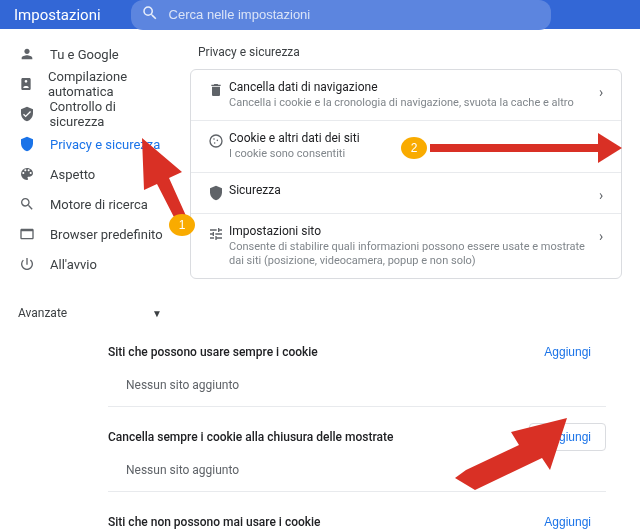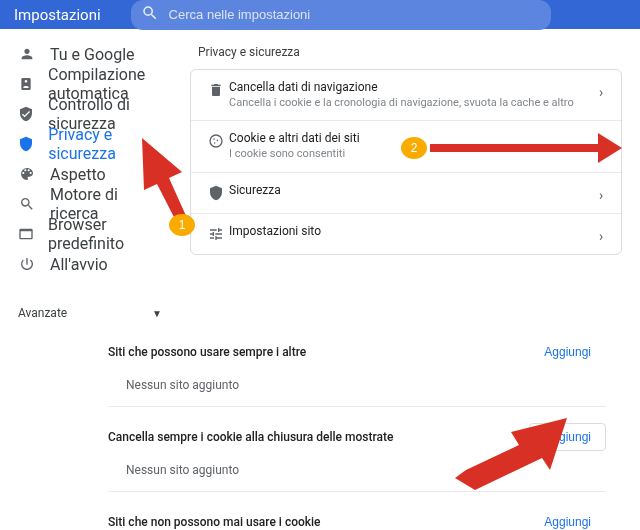--- a/index.html
+++ b/index.html
@@ -13,21 +13,21 @@
   .search-input::placeholder { color: #dbe4f7; }
   
   .body-wrap { display: flex; height: calc(530px - 42px); }
   
   .sidebar { width: 180px; padding-top: 10px; position: relative; }
   .side-item { display: flex; align-items: center; height: 30px; padding: 0 10px 0 18px; cursor: pointer; }
   .side-item .s-ico { width: 18px; display:flex; align-items:center; justify-content:center; margin-right: 14px; }
   .side-item .s-ico svg { width: 16px; height: 16px; fill: #5f6368; }
   .side-item.active { color: #1a73e8; }
   .side-item.active .s-ico svg { fill: #1a73e8; }
-  .side-item .lbl { font-size: 16px; }
+  .side-item .lbl { font-size: 13px; }
   .advanced { display:flex; align-items:center; justify-content:space-between; padding: 0 18px; height: 36px; margin-top: 16px; cursor:pointer; font-size:12px; color:#3c4043;}
   
   .main { flex: 1; padding: 16px 18px 0 10px; position: relative; overflow: hidden; }
   .section-title { font-size: 12px; color: #3c4043; margin-bottom: 10px; padding-left: 8px; }
   .card { border: 1px solid #dadce0; border-radius: 6px; background: #fff; }
   .row { display:flex; align-items:flex-start; padding: 10px 12px; border-bottom: 1px solid #e8eaed; cursor:pointer; position:relative;}
   .row:last-child { border-bottom: none; }
   .row .r-ico { width: 26px; display:flex; align-items:flex-start; justify-content:center; padding-top:2px;}
   .row .r-ico svg { width: 16px; height: 16px; fill: #5f6368; }
   .row .r-text { flex: 1; padding-right: 10px;}
@@ -178,31 +178,32 @@
         <span class="chev">›</span>
       </div>
       <div class="row">
         <span class="r-ico">
             <svg viewBox="0 0 24 24">
               <path d="M3 17v2h6v-2H3zM3 5v2h10V5H3zm10 16v-2h8v-2h-8v-2h-2v6h2zM7 9v2H3v2h4v2h2V9H7zm14 4v-2H11v2h10zm-6-4h2V7h4V5h-4V3h-2v6z"></path>
             </svg>
           </span>
         <div class="r-text">
           <div class="r-title">Impostazioni sito</div>
+          <div class="r-desc">Consente di stabilire quali informazioni possono essere usate e mostrate dai siti (posizione, videocamera, popup e non solo)</div>
         </div>
         <span class="chev">›</span>
       </div>
     </div>
   </div>
 </div>
 
 <div class="lower" style="position:absolute; top:314px; left:88px; right:14px;">
   <div class="lower-sec">
     <div class="lower-head">
-      <div class="lower-title">Siti che possono usare sempre i altre</div>
+      <div class="lower-title">Siti che possono usare sempre i cookie</div>
       <button class="add-btn">Aggiungi</button>
     </div>
     <div class="lower-empty">Nessun sito aggiunto</div>
   </div>
   <div class="lower-sec">
     <div class="lower-head">
       <div class="lower-title">Cancella sempre i cookie alla chiusura delle mostrate</div>
       <button class="add-btn boxed">Aggiungi</button>
     </div>
     <div class="lower-empty">Nessun sito aggiunto</div>

